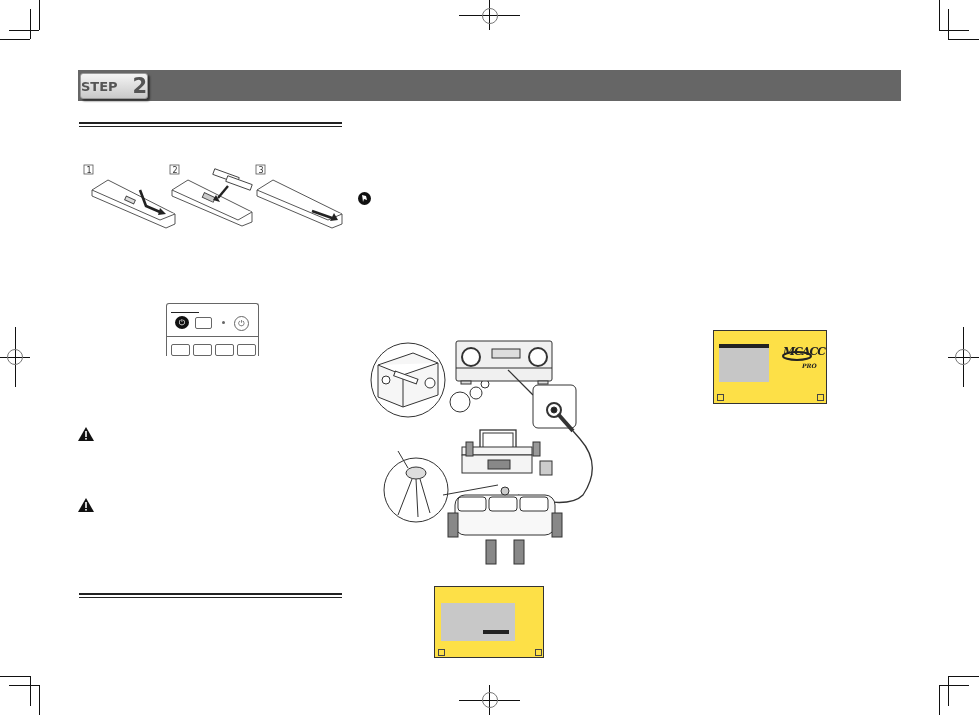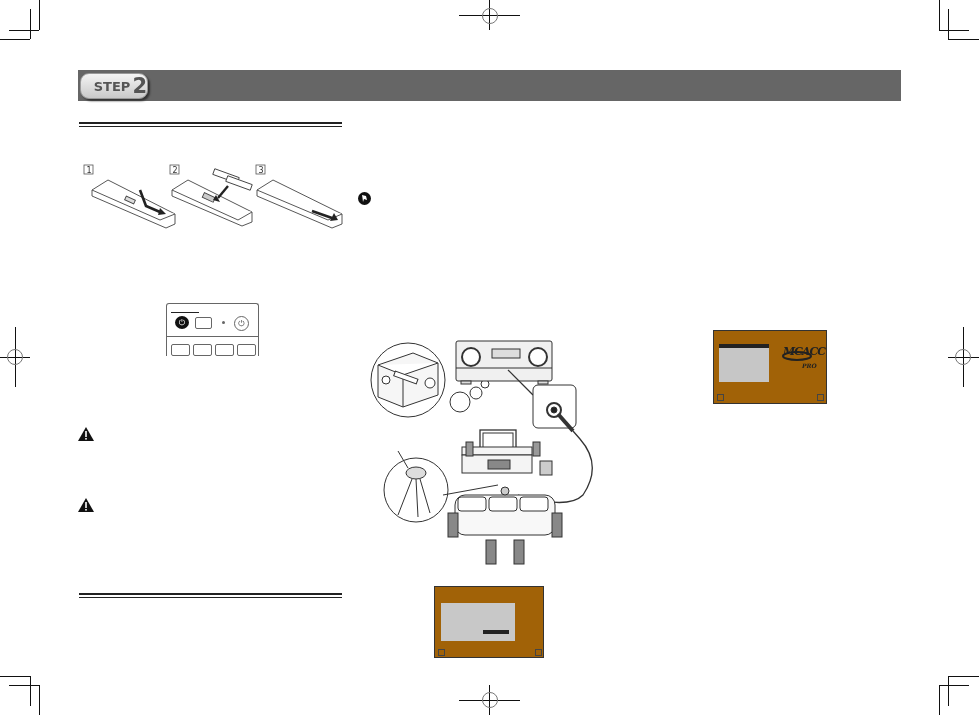--- a/index.html
+++ b/index.html
@@ -1,27 +1,27 @@
 <!DOCTYPE html>
 <html><head>
 <meta charset="utf-8">
 <style>
   html,body{margin:0;padding:0;background:#fff;}
   body{width:979px;height:715px;position:relative;overflow:hidden;font-family:"DejaVu Sans",sans-serif;}
   .abs{position:absolute;}
   .crop{position:absolute;background:#111;}
   .reg{position:absolute;width:14px;height:14px;border:1px solid #777;border-radius:50%;}
   .step-bar{position:absolute;left:78px;top:70px;width:823px;height:31px;background:#666;}
-  .step-badge{position:absolute;left:80px;top:73px;width:66px;height:24px;border-radius:9px;
+  .step-badge{position:absolute;left:80px;top:73px;width:66px;height:24px;border-radius:3px;
     background:linear-gradient(#f4f4f4,#c9c9c9);border:1px solid #999;box-shadow:2px 2px 2px #333;
-    font-family:"DejaVu Sans",sans-serif;font-weight:bold;color:#555;display:flex;align-items:center;justify-content:flex-end;}
+    font-family:"DejaVu Sans",sans-serif;font-weight:bold;color:#555;display:flex;align-items:center;justify-content:space-between;}
   .step-badge .word{font-size:13px;letter-spacing:0;}
   .step-badge .num{font-size:21px;margin-left:2px;color:#555;}
   .rule-double{position:absolute;border-top:2px solid #222;border-bottom:1px solid #222;height:2px;}
-  .screen{position:absolute;border:1.5px solid #333;background:#a16207;}
+  .screen{position:absolute;border:1.5px solid #333;background:#fde047;}
   .tiny-icon{position:absolute;width:5px;height:5px;border:1px solid #444;font-size:0;}
 </style>
 </head>
 <body>
 
 <div class="crop" style="left:39px;top:0;width:1px;height:30px;"></div>
 <div class="crop" style="left:0;top:39px;width:30px;height:1px;"></div>
 <div class="crop" style="left:30px;top:9px;width:1px;height:30px;"></div>
 <div class="crop" style="left:9px;top:30px;width:30px;height:1px;"></div>
 

